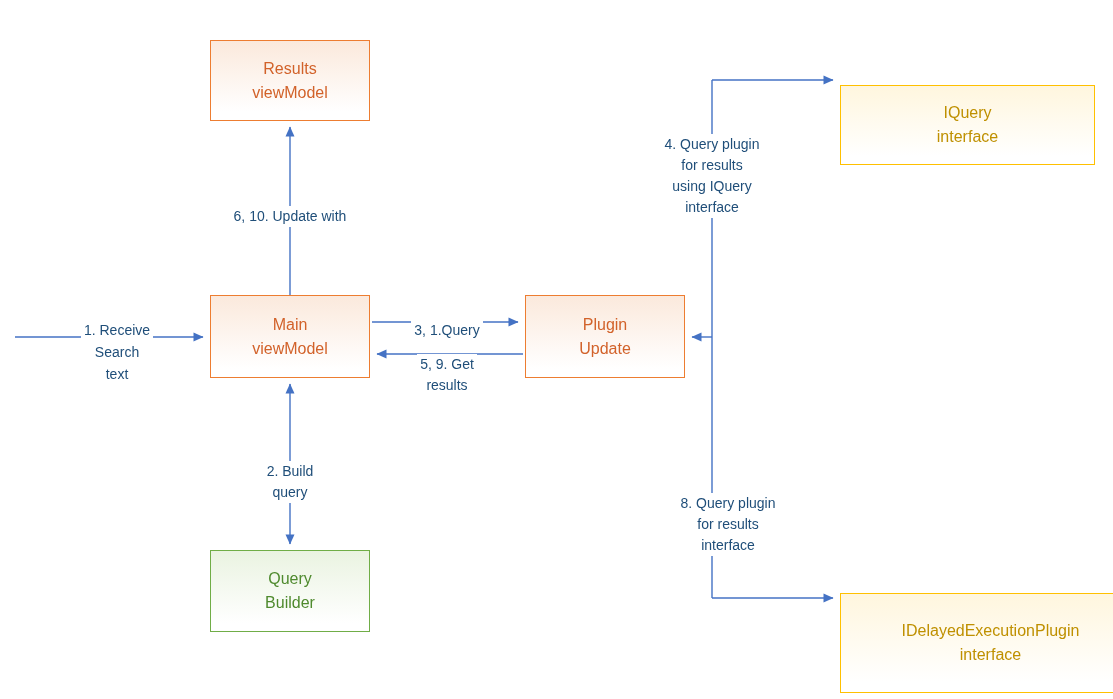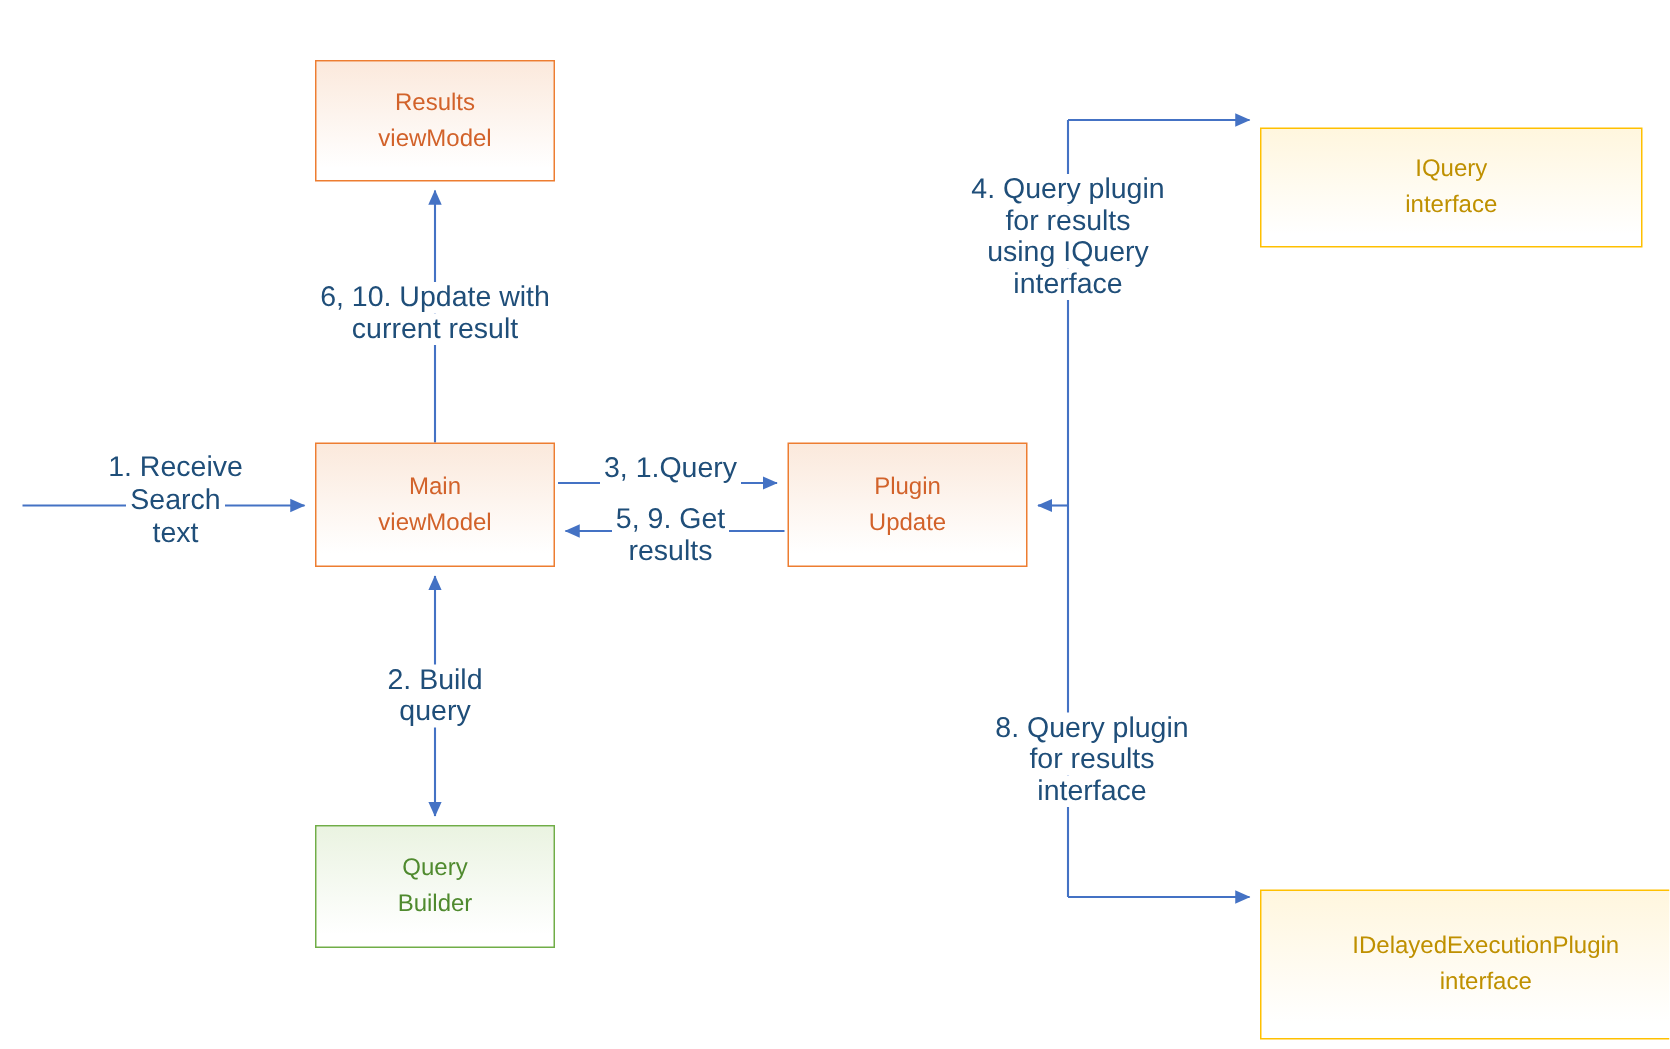--- a/index.html
+++ b/index.html
@@ -27,22 +27,23 @@
   .box.orange{border:1px solid var(--orange-border);color:var(--orange-text);
     background:linear-gradient(180deg,var(--orange-fill) 0%,#ffffff 90%);}
   .box.gold{border:1px solid var(--gold-border);color:var(--gold-text);
     background:linear-gradient(180deg,var(--gold-fill) 0%,#ffffff 90%);margin-top:45px;}
   .box.green{border:1px solid var(--green-border);color:var(--green-text);
     background:linear-gradient(180deg,var(--green-fill) 0%,#ffffff 90%);}
 
   .alabel{
     position:absolute;
     color:var(--label-text);
-    font-size:19px;line-height:21px;
+    font-size:14px;line-height:21px;
     text-align:center;
+    margin-top:18px;
   }
   .alabel .ln{text-align:center;}
   .alabel .ln span{background:#ffffff;padding:0 3px;display:inline-block;}
 </style>
 </head>
 <body>
 
 <div id="canvas">
 
   <svg id="wires" viewBox="0 0 1113 699" xmlns="http://www.w3.org/2000/svg">
@@ -93,21 +94,20 @@
   </div>
 
   <div class="alabel" style="left:57px;top:301px;width:120px;line-height:22px">
     <div class="ln"><span>1. Receive</span></div>
     <div class="ln"><span>Search</span></div>
     <div class="ln"><span>text</span></div>
   </div>
 
   <div class="alabel" style="left:195px;top:188px;width:190px">
     <div class="ln"><span>6, 10. Update with</span></div>
-    <div class="ln"><span>current result</span></div>
   </div>
 
   <div class="alabel" style="left:387px;top:302px;width:120px">
     <div class="ln"><span>3, 1.Query</span></div>
   </div>
 
   <div class="alabel" style="left:397px;top:336px;width:100px">
     <div class="ln"><span>5, 9. Get</span></div>
     <div class="ln"><span>results</span></div>
   </div>

